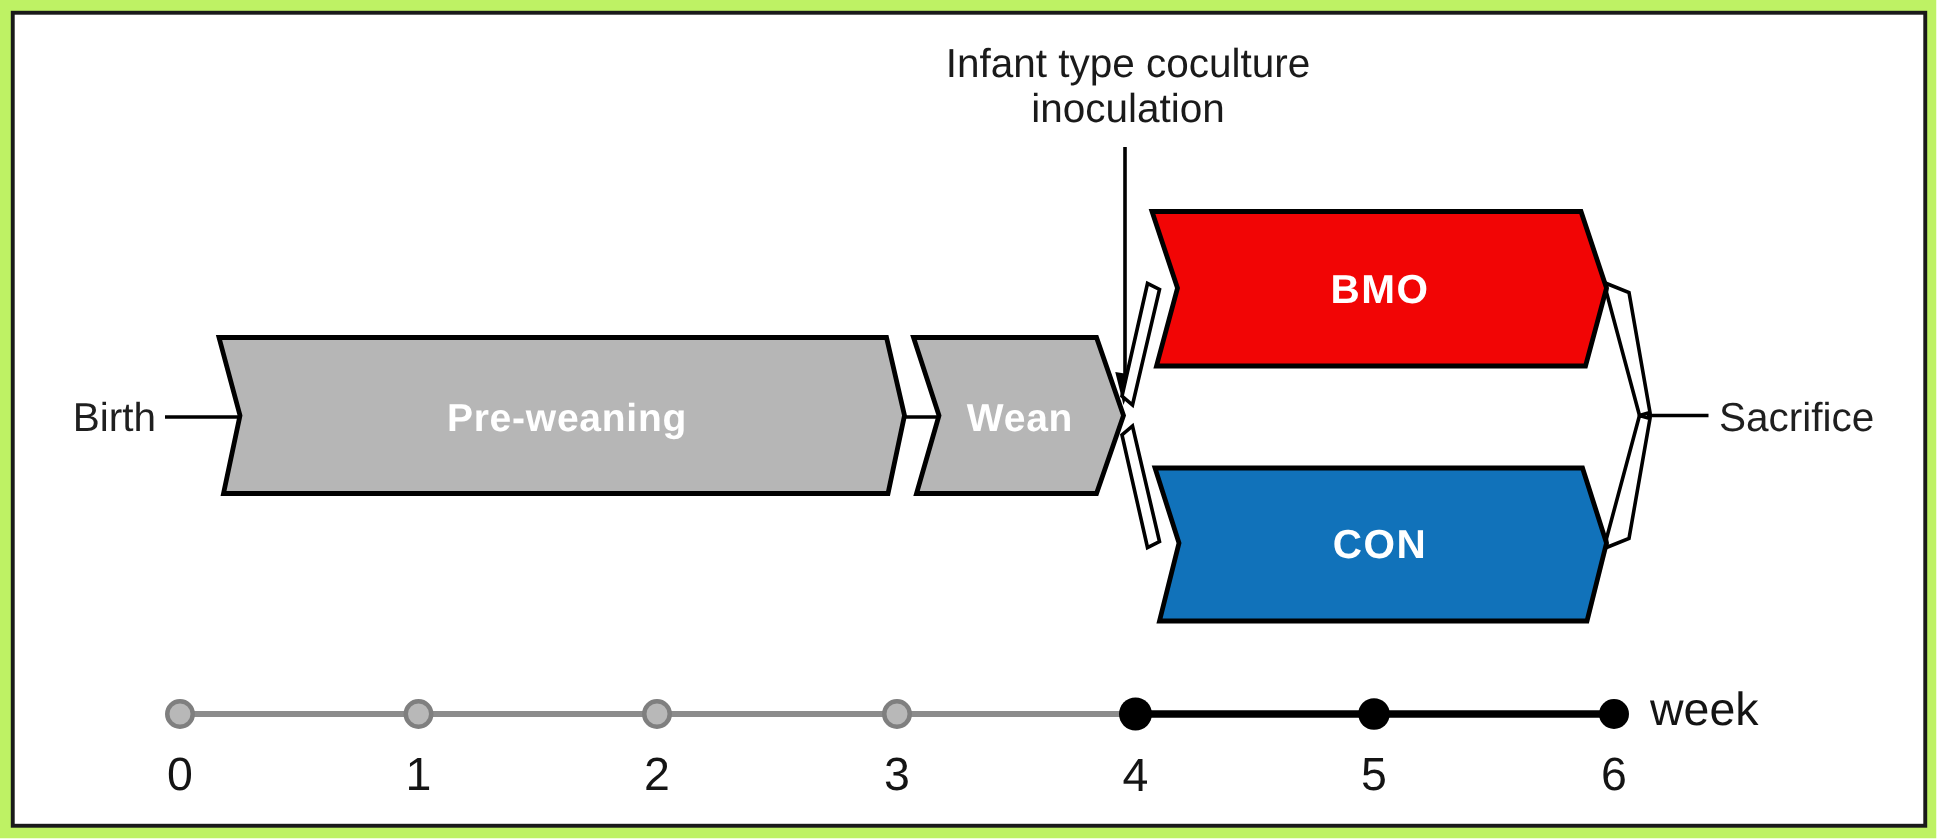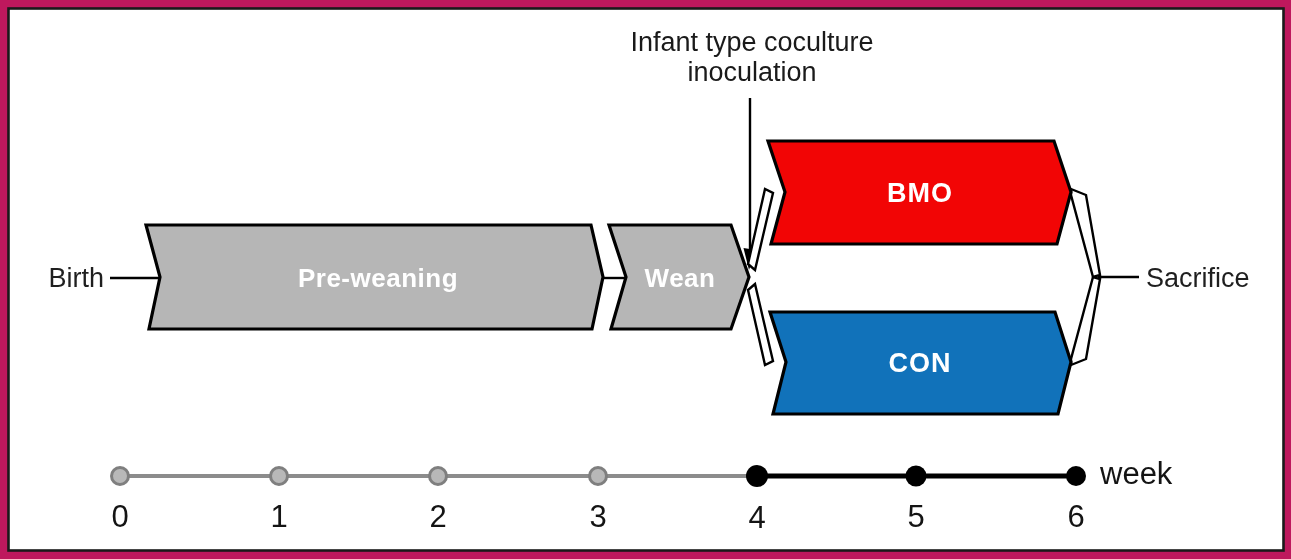--- a/index.html
+++ b/index.html
@@ -5,21 +5,21 @@
   html, body {
     margin: 0;
     padding: 0;
     background: #ffffff;
     font-family: "Liberation Sans", sans-serif;
   }
   .canvas {
     position: relative;
     width: 1291px;
     height: 559px;
-    background: #be185d;
+    background: #bef264;
     overflow: hidden;
   }
   svg text {
     font-family: "Liberation Sans", sans-serif;
   }
   .ann-text   { font-size: 27px; fill: #1a1a1a; }
   .side-label { font-size: 27px; fill: #1f1f1f; }
   .shape-label{ font-size: 26px; font-weight: bold; fill: #ffffff; letter-spacing: 0.5px; }
   .group-label{ font-size: 27px; font-weight: bold; fill: #ffffff; letter-spacing: 1px; }
   .tick-label { font-size: 31px; fill: #141414; }

